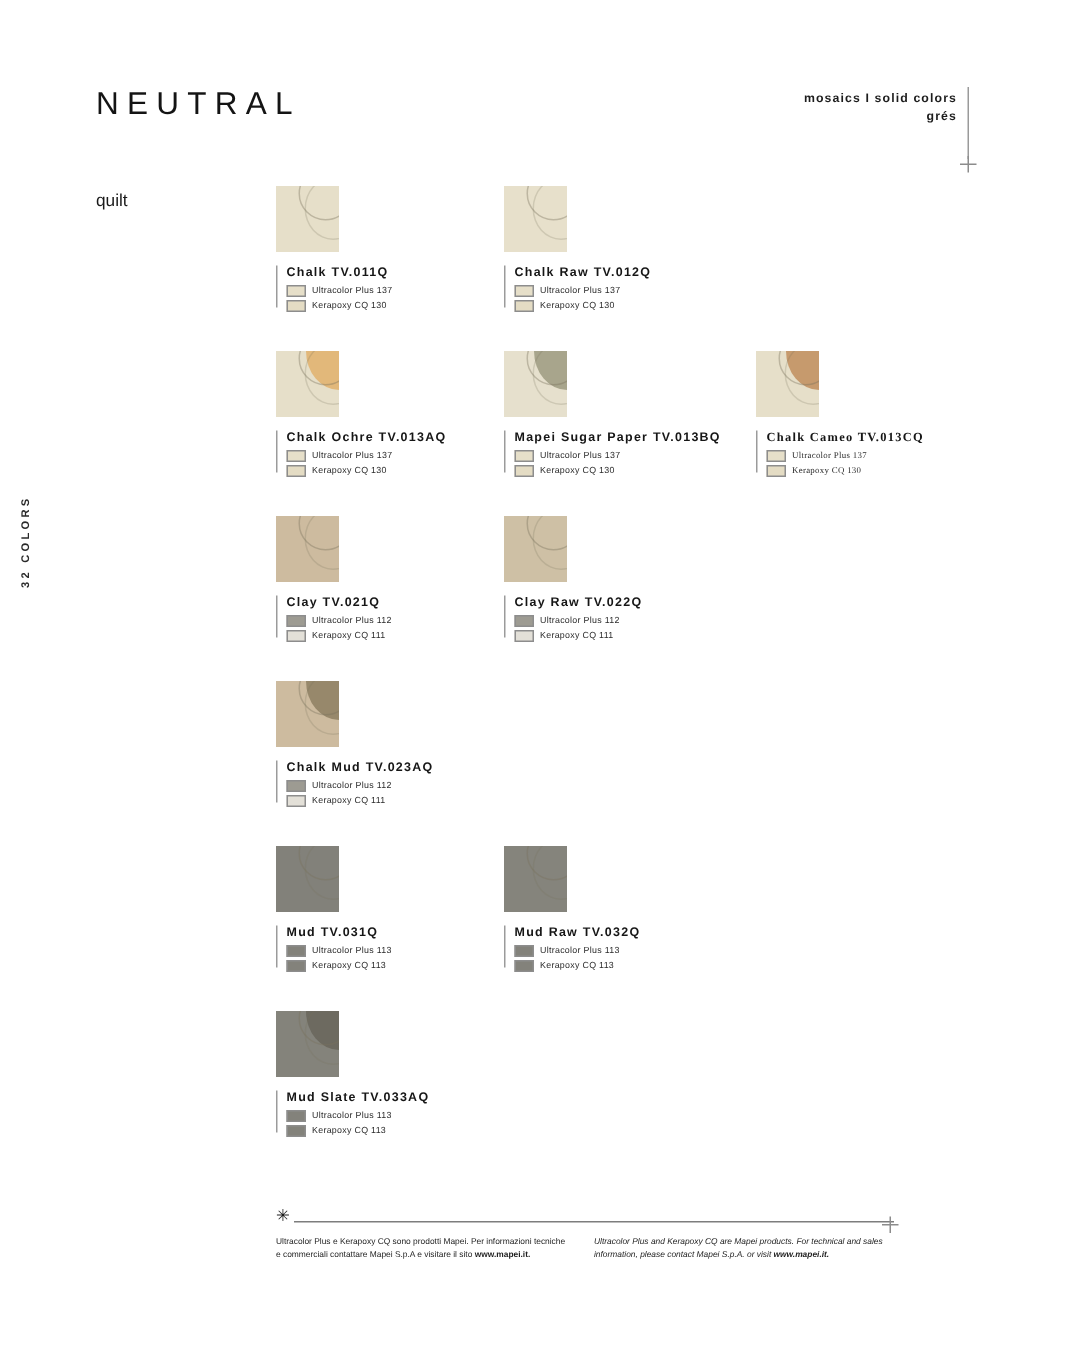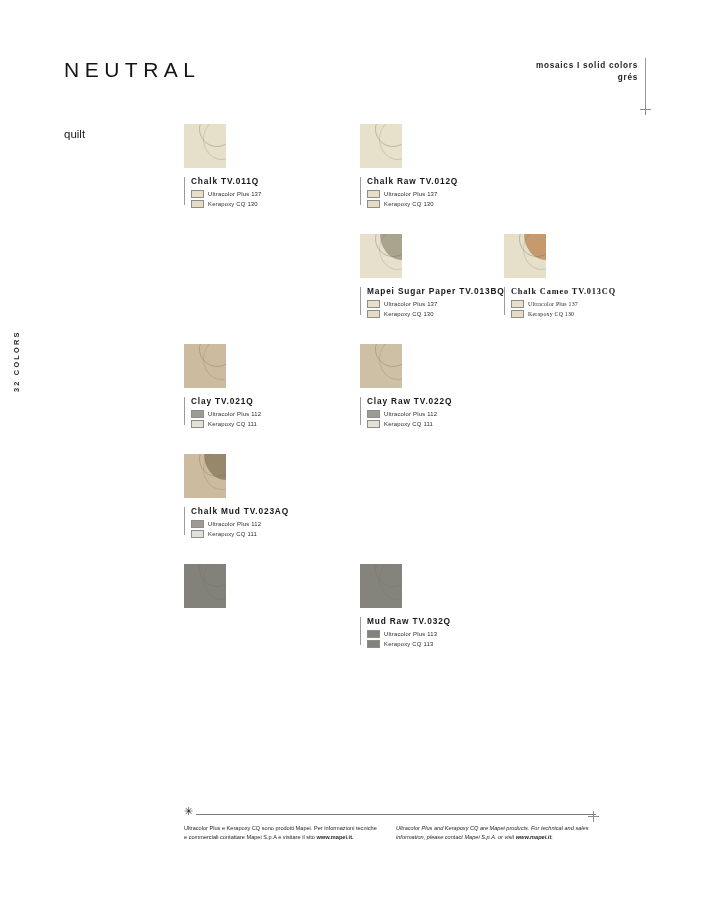--- a/index.html
+++ b/index.html
@@ -46,21 +46,21 @@
     color:#2a2a2a;
     transform:rotate(-90deg);transform-origin:left top;
     white-space:nowrap;
   }
 
   
   .grid{position:absolute;left:184px;top:124px;width:470px;}
   .row{position:relative;height:110px;}
   .cell{position:absolute;top:0;width:200px;}
   .col0{left:0;}
-  .col1{left:176px;}
+  .col1{left:152px;}
   .col2{left:320px;font-family:Liberation Serif, serif;}
 
   .chip{
     position:relative;width:42px;height:44px;overflow:hidden;
     background:#e6dfc9;
   }
   .chip .quiltline{
     position:absolute;right:-9px;top:-13px;
     width:34px;height:34px;border-radius:50%;
     border:1px solid rgba(120,112,92,.38);
@@ -164,20 +164,38 @@
               <span>Ultracolor Plus 137</span>
             </div>
             <div class="prod">
               <span class="sq" style="background: rgb(228, 220, 196);"></span>
               <span>Kerapoxy CQ 130</span>
             </div>
           </div>
         </div>
       </div>
       <div class="row">
+        <div class="cell col0">
+          <div class="chip" style="background: rgb(230, 223, 201);">
+            <div class="accent" style="background: rgb(226, 184, 122);"></div>
+            <div class="quiltline"></div>
+            <div class="quiltline2"></div>
+          </div>
+          <div class="meta">
+            <div class="name">Chalk Ochre TV.013AQ</div>
+            <div class="prod">
+              <span class="sq" style="background: rgb(230, 223, 201);"></span>
+              <span>Ultracolor Plus 137</span>
+            </div>
+            <div class="prod">
+              <span class="sq" style="background: rgb(228, 220, 196);"></span>
+              <span>Kerapoxy CQ 130</span>
+            </div>
+          </div>
+        </div>
         <div class="cell col1">
           <div class="chip" style="background: rgb(230, 224, 205);">
             <div class="accent" style="background: rgb(168, 165, 140);"></div>
             <div class="quiltline"></div>
             <div class="quiltline2"></div>
           </div>
           <div class="meta">
             <div class="name">Mapei Sugar Paper TV.013BQ</div>
             <div class="prod">
               <span class="sq" style="background: rgb(230, 223, 201);"></span>
@@ -263,28 +281,59 @@
             </div>
           </div>
         </div>
       </div>
       <div class="row">
         <div class="cell col0">
           <div class="chip" style="background: rgb(130, 129, 122);">
             <div class="quiltline"></div>
             <div class="quiltline2"></div>
           </div>
+          <div class="meta">
+            <div class="name">Mud TV.031Q</div>
+            <div class="prod">
+              <span class="sq" style="background: rgb(131, 130, 123);"></span>
+              <span>Ultracolor Plus 113</span>
+            </div>
+            <div class="prod">
+              <span class="sq" style="background: rgb(131, 130, 123);"></span>
+              <span>Kerapoxy CQ 113</span>
+            </div>
+          </div>
         </div>
         <div class="cell col1">
           <div class="chip" style="background: rgb(133, 132, 124);">
             <div class="quiltline"></div>
             <div class="quiltline2"></div>
           </div>
           <div class="meta">
             <div class="name">Mud Raw TV.032Q</div>
+            <div class="prod">
+              <span class="sq" style="background: rgb(131, 130, 123);"></span>
+              <span>Ultracolor Plus 113</span>
+            </div>
+            <div class="prod">
+              <span class="sq" style="background: rgb(131, 130, 123);"></span>
+              <span>Kerapoxy CQ 113</span>
+            </div>
+          </div>
+        </div>
+      </div>
+      <div class="row">
+        <div class="cell col0">
+          <div class="chip" style="background: rgb(132, 131, 123);">
+            <div class="accent" style="background: rgb(109, 106, 96);"></div>
+            <div class="quiltline"></div>
+            <div class="quiltline2"></div>
+          </div>
+          <div class="meta">
+            <div class="name">Mud Slate TV.033AQ</div>
             <div class="prod">
               <span class="sq" style="background: rgb(131, 130, 123);"></span>
               <span>Ultracolor Plus 113</span>
             </div>
             <div class="prod">
               <span class="sq" style="background: rgb(131, 130, 123);"></span>
               <span>Kerapoxy CQ 113</span>
             </div>
           </div>
         </div>

